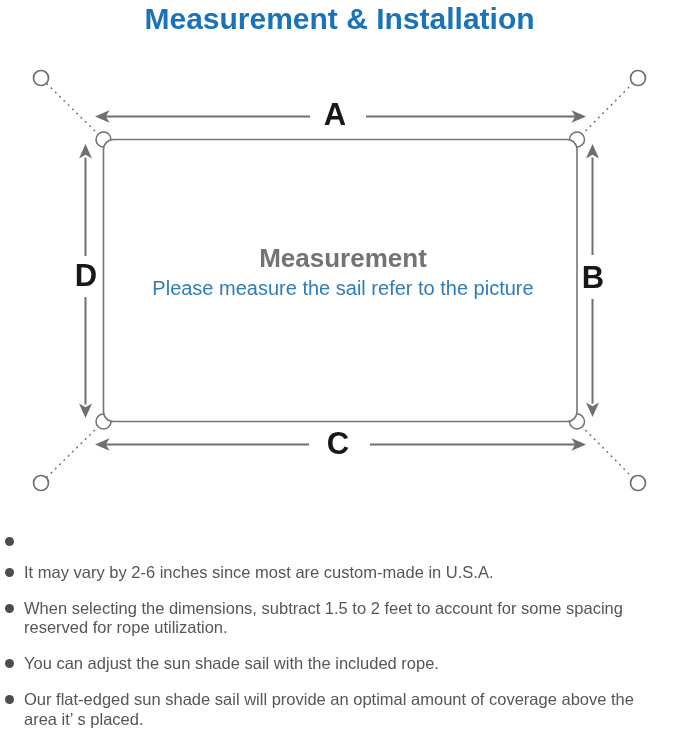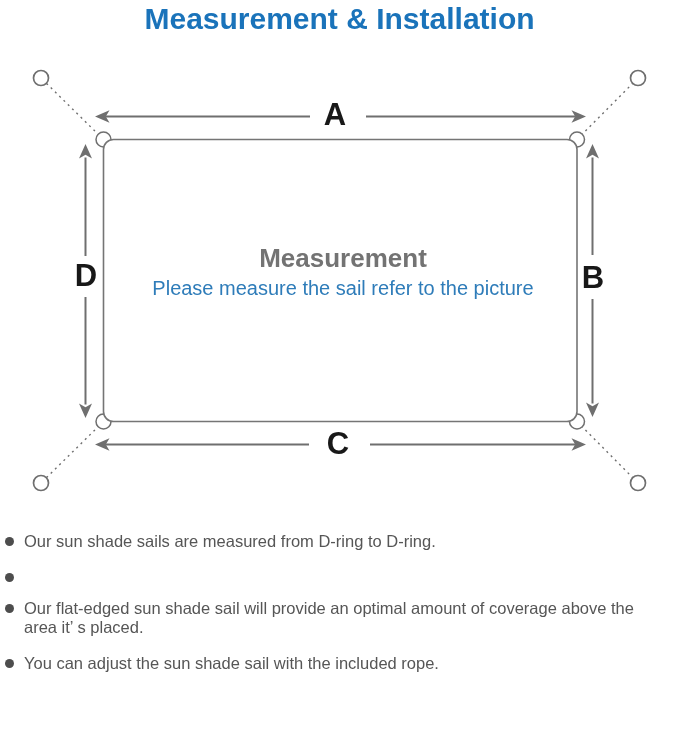--- a/index.html
+++ b/index.html
@@ -130,28 +130,32 @@
   <div class="dim-label label-b">B</div>
   <div class="dim-label label-c">C</div>
   <div class="dim-label label-d">D</div>
 
   <div class="center-title">Measurement</div>
   <div class="center-subtitle">Please measure the sail refer to the picture</div>
 
   <ul class="notes">
     <li>
       <span class="bullet-dot"></span>
-      <span class="note-text">Our sun shade sails are measured from D-ring to D-ring.</span>
     </li>
     <li>
       <span class="bullet-dot"></span>
+      <span class="note-text">It may vary by 2-6 inches since most are custom-made in U.S.A.</span>
+    </li>
+    <li>
+      <span class="bullet-dot"></span>
+      <span class="note-text">When selecting the dimensions, subtract 1.5 to 2 feet to account for some spacing reserved for rope utilization.</span>
+    </li>
+    <li>
+      <span class="bullet-dot"></span>
+      <span class="note-text">You can adjust the sun shade sail with the included rope.</span>
     </li>
     <li>
       <span class="bullet-dot"></span>
       <span class="note-text">Our flat-edged sun shade sail will provide an optimal amount of coverage above the area it’ s placed.</span>
-    </li>
-    <li>
-      <span class="bullet-dot"></span>
-      <span class="note-text">You can adjust the sun shade sail with the included rope.</span>
     </li>
   </ul>
 
 </div>
 
 </body></html>

